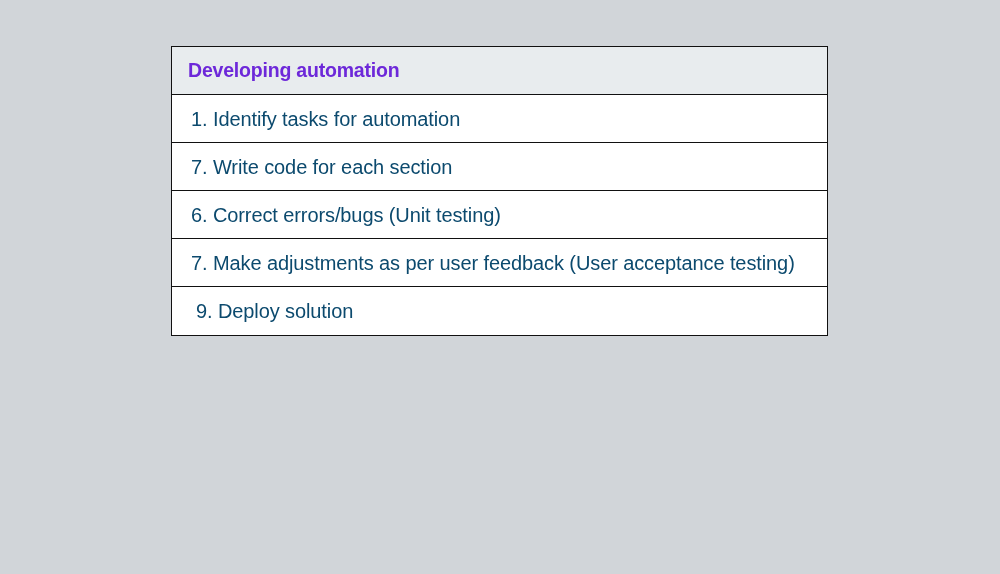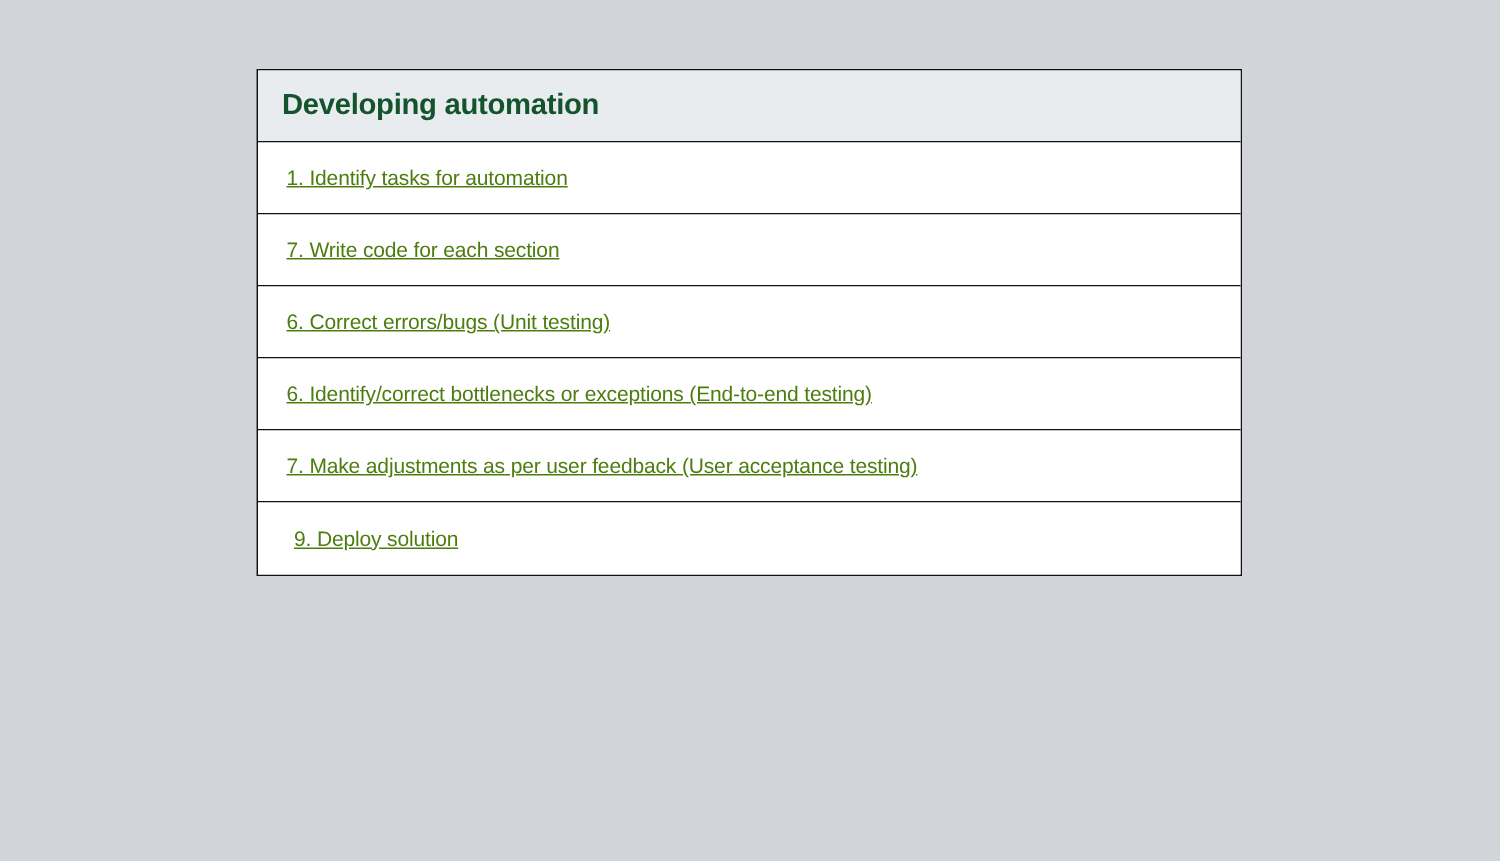--- a/index.html
+++ b/index.html
@@ -36,21 +36,21 @@
     background: #e8ecee;
     border-bottom: 1.6px solid #111111;
     display: flex;
     align-items: center;
     padding: 0 16px;
   }
 
   .table-header-title {
     font-size: 19.5px;
     font-weight: bold;
-    color: #14532d;
+    color: #6d28d9;
     letter-spacing: -0.2px;
     line-height: 1;
   }
 
   .table-rows {
     display: block;
   }
 
   .table-row {
     height: 48px;
@@ -61,26 +61,25 @@
     align-items: center;
     padding: 0 19px;
   }
 
   .table-row:last-child {
     border-bottom: none;
     padding-left: 24px;
   }
 
   .row-text {
-    font-size: 14px;
-    color: #4d7c0f;
+    font-size: 20px;
+    color: #0c4a6e;
     line-height: 1.2;
     letter-spacing: -0.1px;
     white-space: nowrap;
-    text-decoration: underline;
   }
 </style>
 </head>
 <body>
 
 <div class="page">
 
   <div class="table-card">
 
     <div class="table-header">
@@ -96,23 +95,20 @@
 
       <div class="table-row">
         <span class="row-text">7. Write code for each section</span>
       </div>
 
       <div class="table-row">
         <span class="row-text">6. Correct errors/bugs (Unit testing)</span>
       </div>
 
 
-      <div class="table-row">
-        <span class="row-text">6. Identify/correct bottlenecks or exceptions (End-to-end testing)</span>
-      </div>
 
       <div class="table-row">
         <span class="row-text">7. Make adjustments as per user feedback (User acceptance testing)</span>
       </div>
 
 
       <div class="table-row">
         <span class="row-text">9. Deploy solution</span>
       </div>
 

